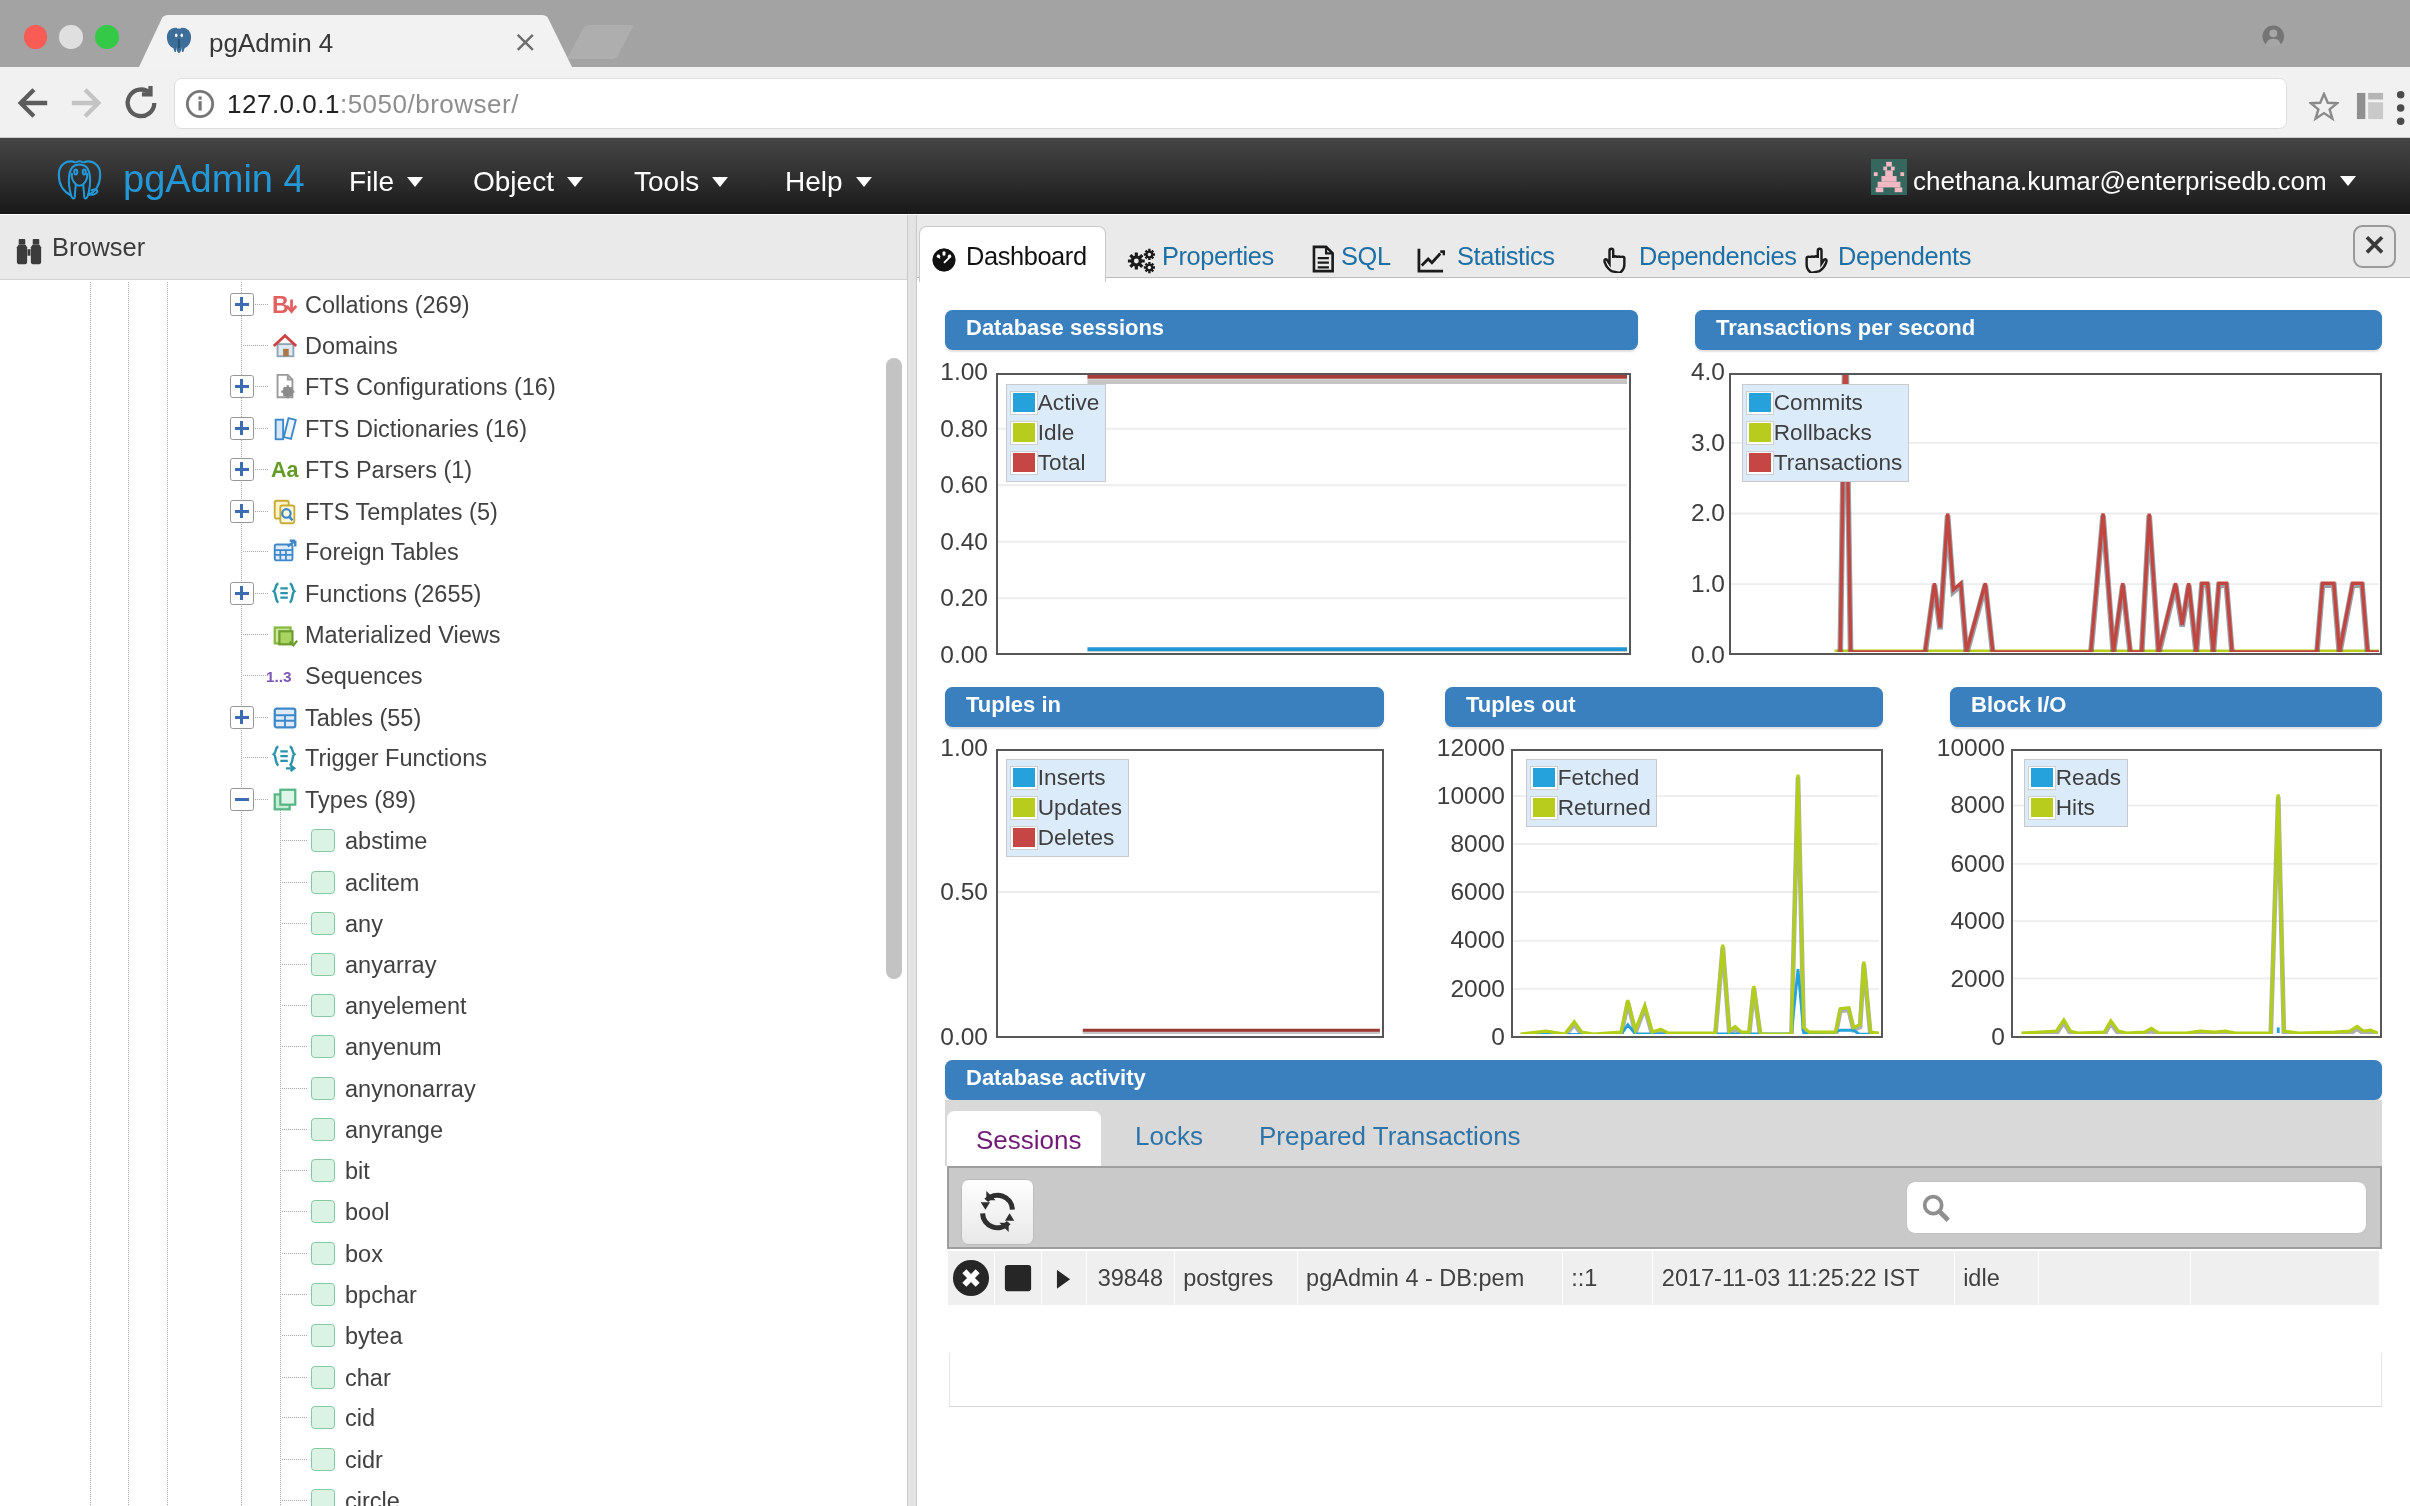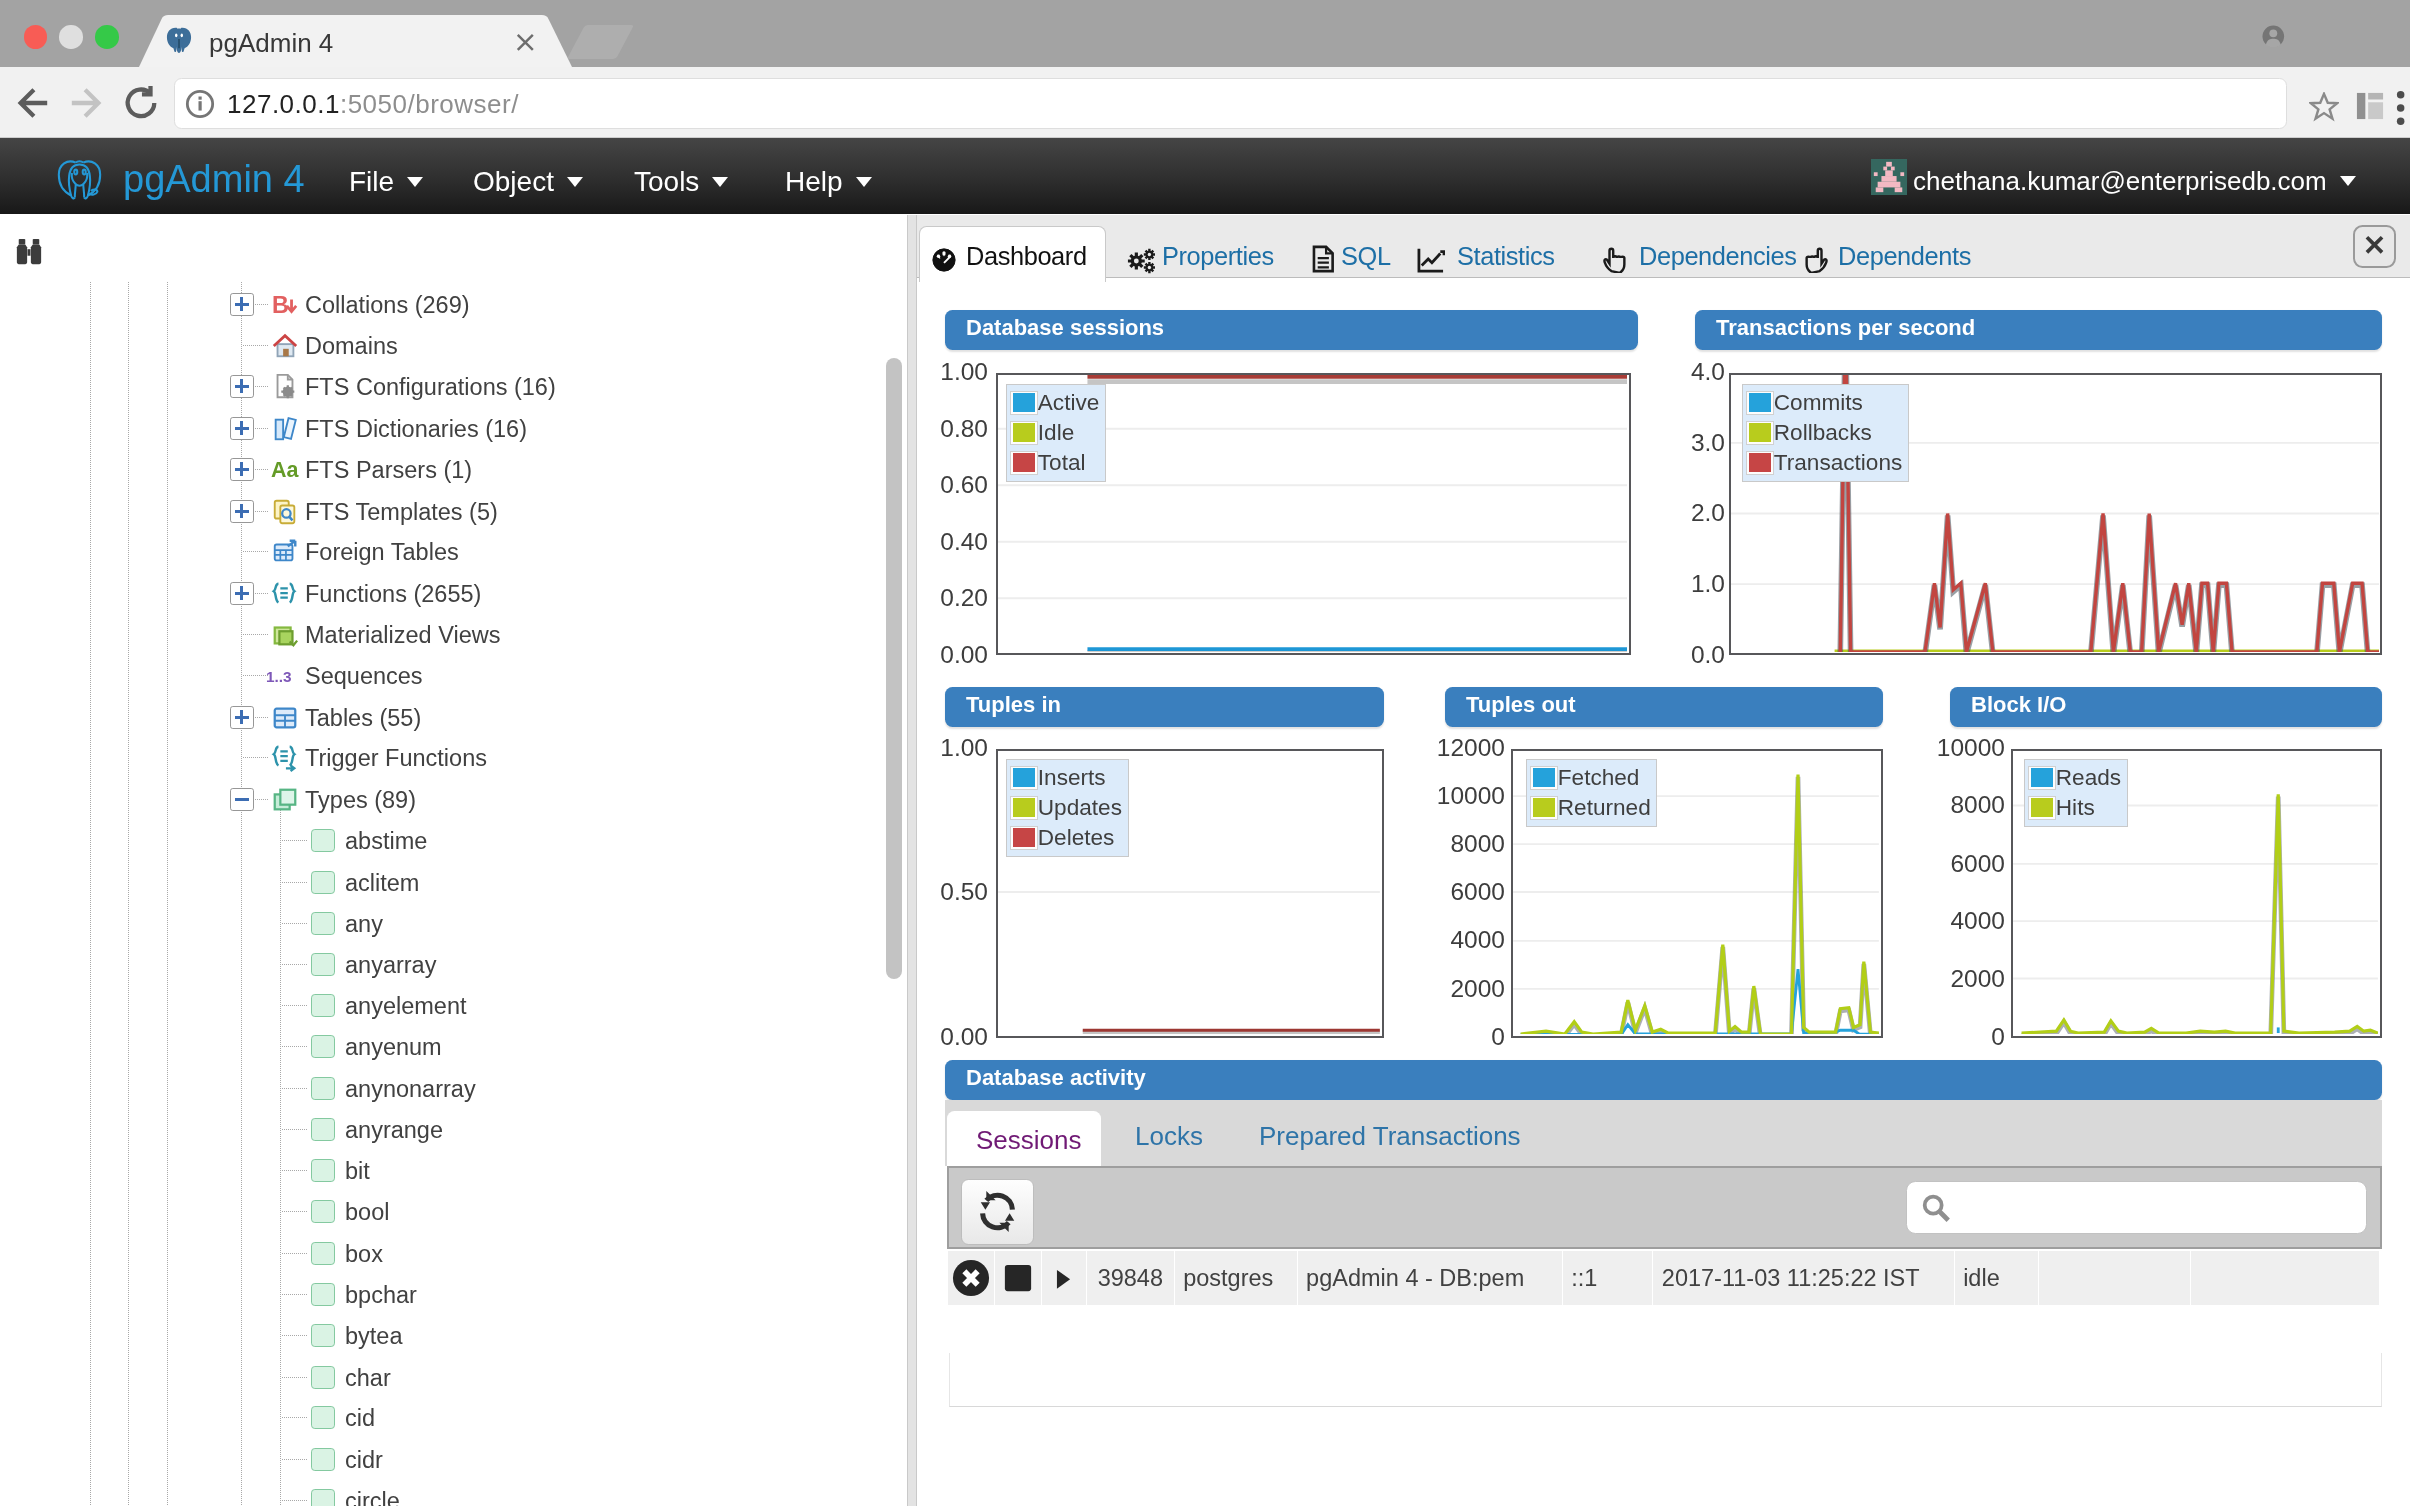--- a/index.html
+++ b/index.html
@@ -165,20 +165,23 @@
         <rect x="7" y="24" width="24" height="6"></rect>
         <rect x="5" y="30" width="8" height="5"></rect>
         <rect x="25" y="30" width="8" height="5"></rect>
         <rect x="3" y="14" width="4" height="4"></rect>
         <rect x="31" y="14" width="4" height="4"></rect>
       </g>
     </svg>
   <div class="abs" id="email">chethana.kumar@enterprisedb.com<span class="caret"></span></div>
 
   <div class="abs" id="treepanel">
+    <div class="abs" id="treehdr">
+        <span class="abs t">Browser</span>
+      </div>
     <svg class="abs" style="left:15px;top:22.6px;z-index:4" width="28" height="28" viewBox="0 0 30 30">
         <g fill="#3c3c3c">
           <rect x="4" y="1" width="7" height="6" rx="1"></rect>
           <rect x="19" y="1" width="7" height="6" rx="1"></rect>
           <path d="M2,10 L4,7 H11 L13,10 V26 C13,27 12,28 11,28 H4 C3,28 2,27 2,26 Z"></path>
           <path d="M17,10 L19,7 H26 L28,10 V26 C28,27 27,28 26,28 H19 C18,28 17,27 17,26 Z"></path>
           <rect x="13.4" y="12" width="3.2" height="7"></rect>
         </g>
       </svg>
     <div id="treebody">

